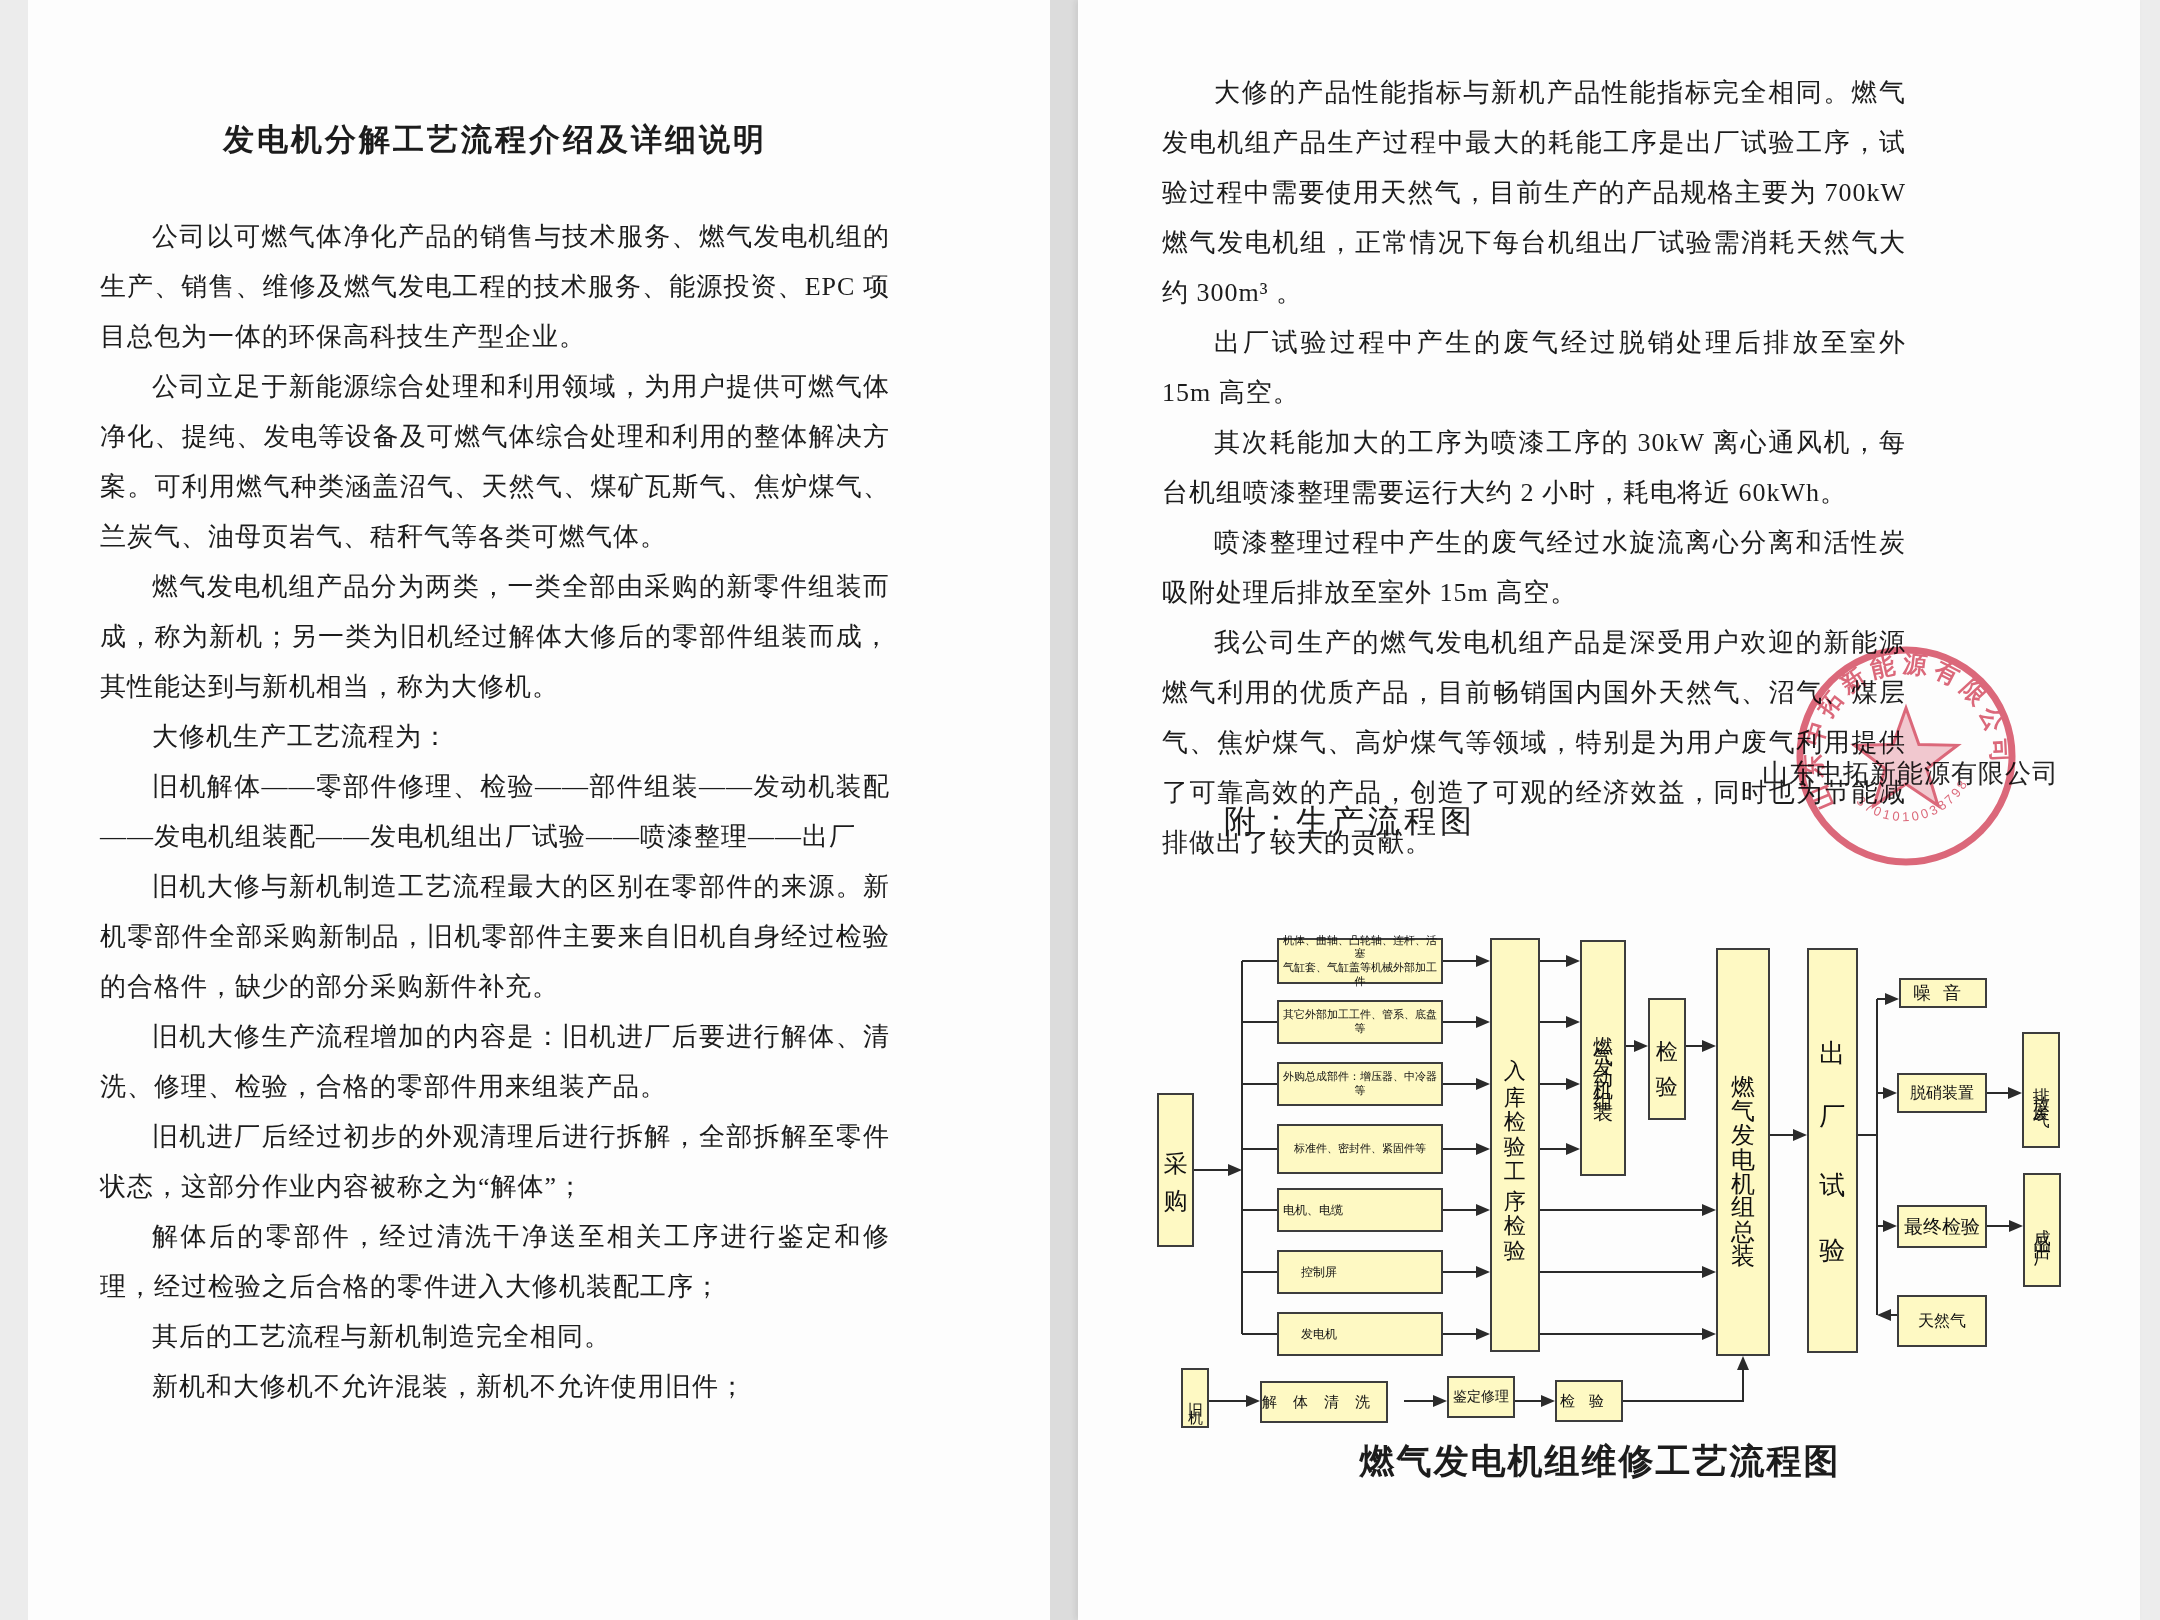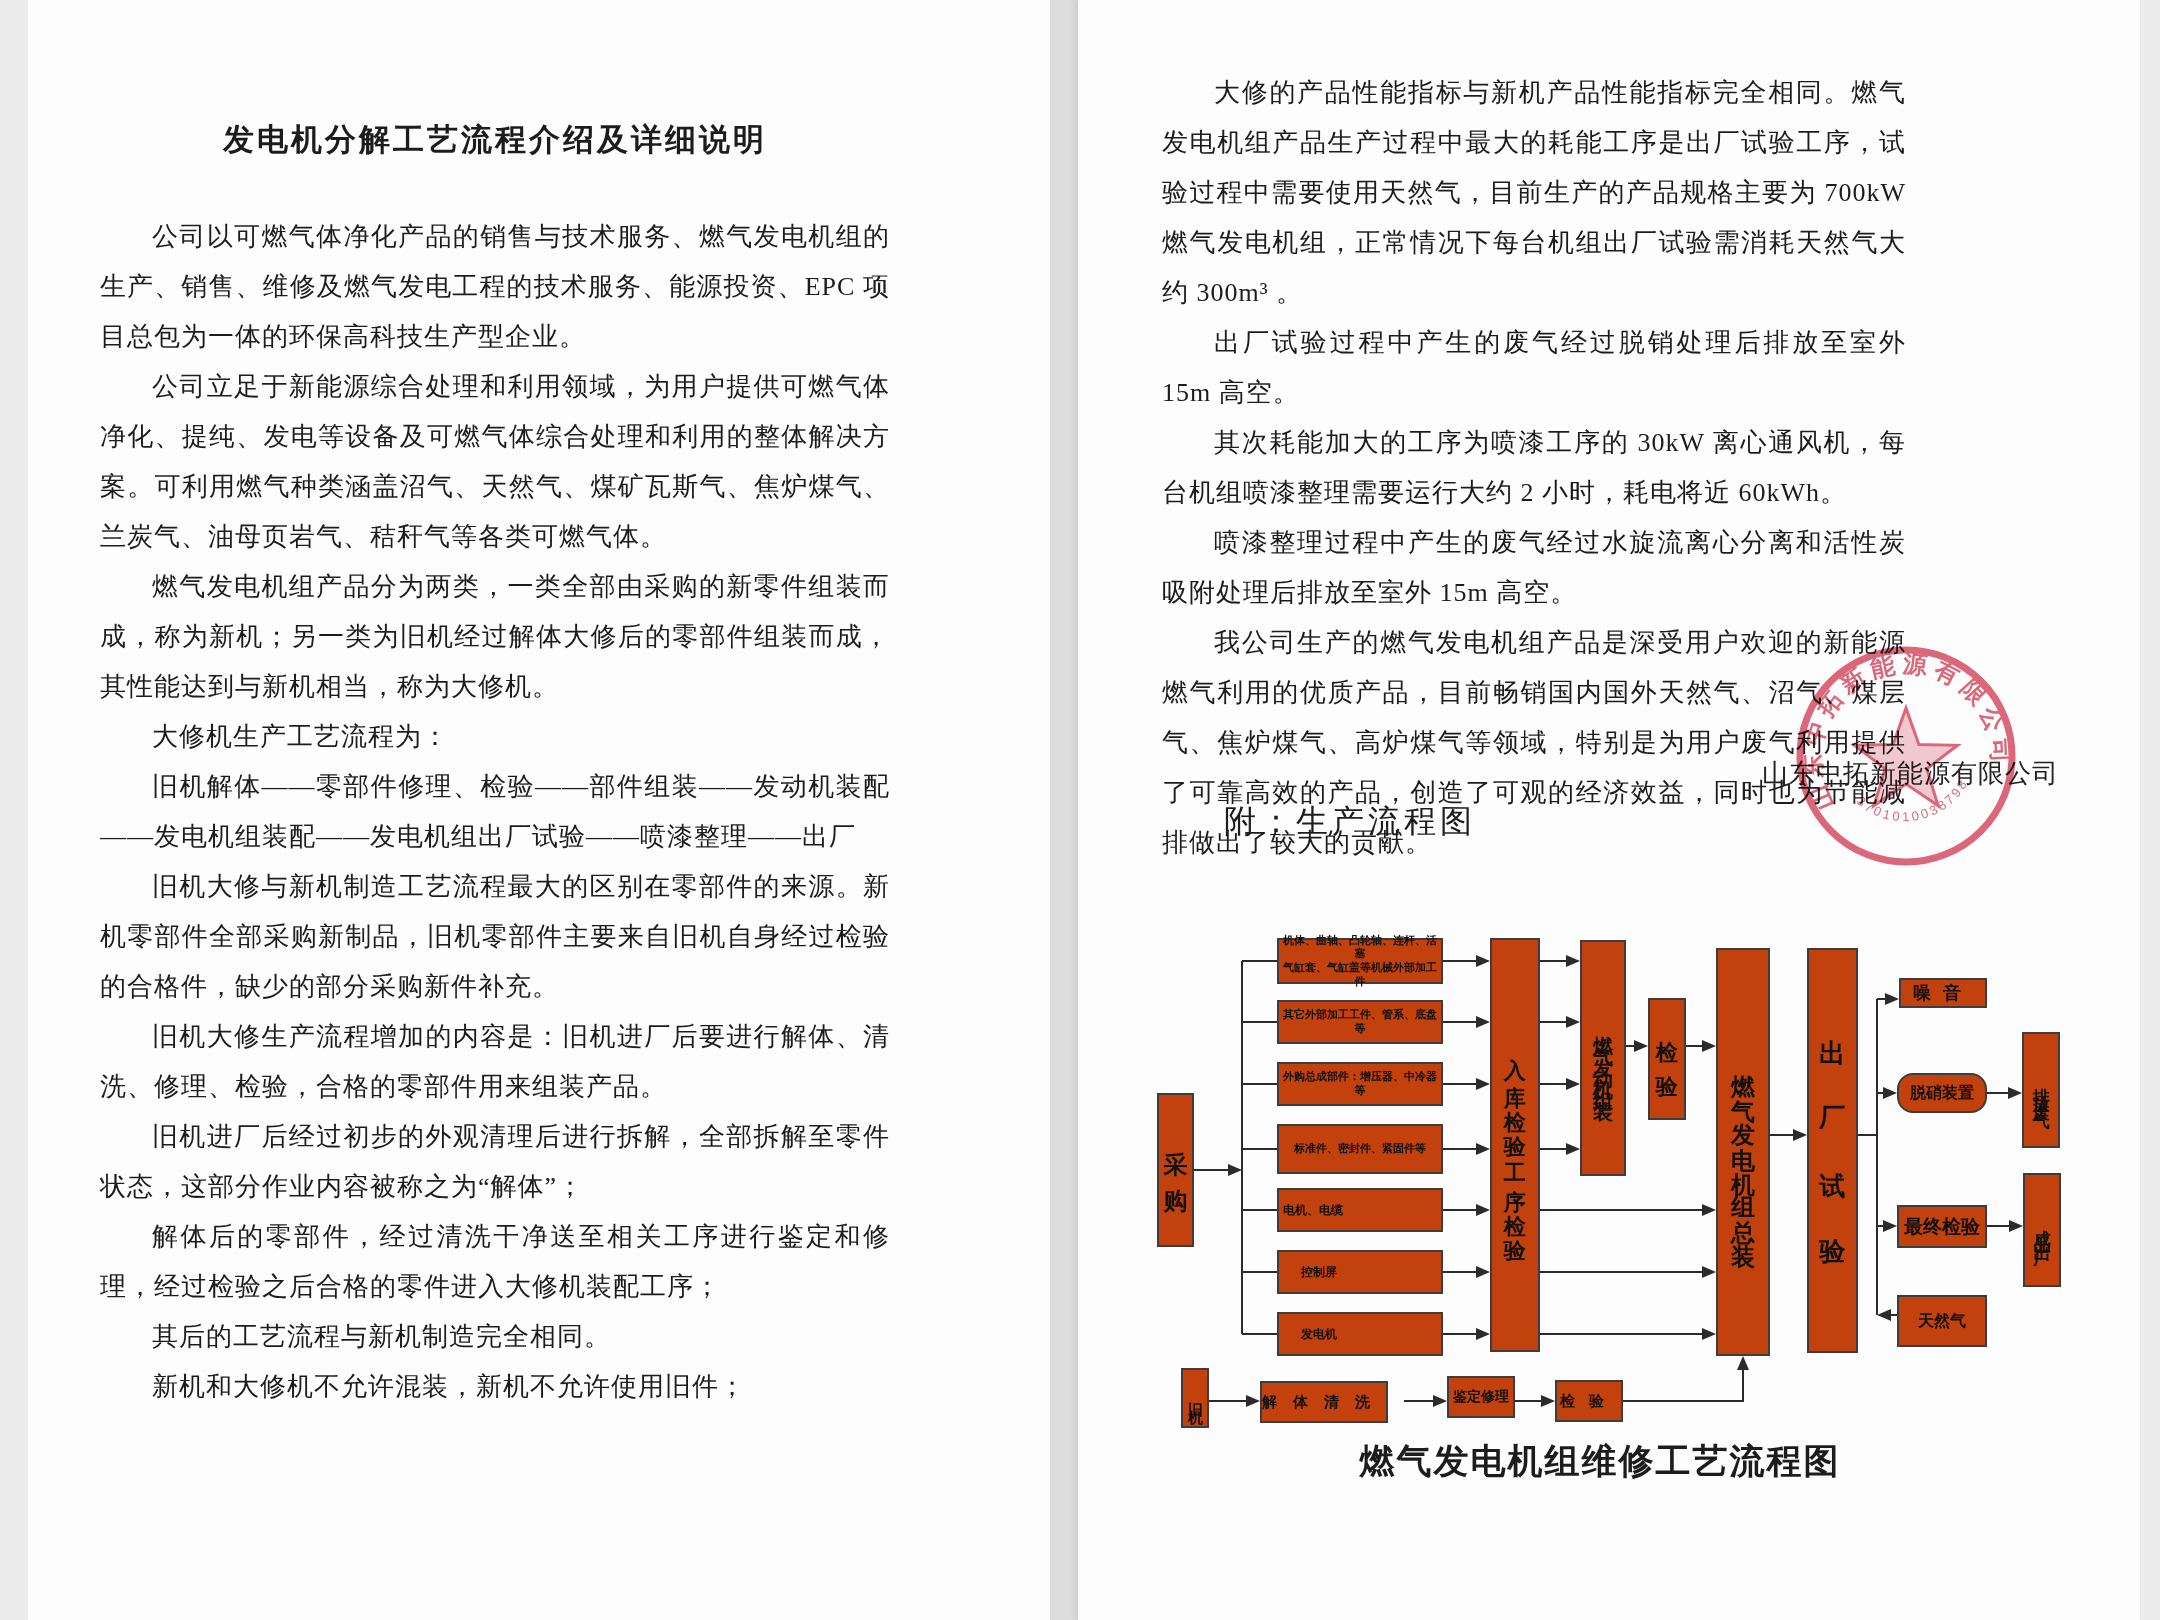--- a/index.html
+++ b/index.html
@@ -33,24 +33,24 @@
     font-weight:400;
   }
   #company-line{
     position:absolute;left:684px;top:756px;font-size:26px;letter-spacing:1px;
     color:#222;z-index:2;
   }
   #stamp{position:absolute;left:712px;top:640px;z-index:3;mix-blend-mode:multiply;}
 
   
   .fc-box{
-    position:absolute;border:2px solid #3d3d3d;background:#c2410c;box-sizing:border-box;
+    position:absolute;border:2px solid #3d3d3d;background:#fef9c3;box-sizing:border-box;
     display:flex;align-items:center;justify-content:center;
     font-size:13px;color:#111;text-align:center;line-height:1.25;
-    font-family:"Liberation Sans","DejaVu Sans",sans-serif;font-weight:bold;
+    font-family:"Liberation Sans","DejaVu Sans",sans-serif;font-weight:normal;
   }
   .fc-v{writing-mode:vertical-rl;text-orientation:upright;}
   .pre{white-space:pre-line;}
   #fc-caption{
     position:absolute;left:242px;top:1438px;width:560px;text-align:center;
     font-size:35px;font-weight:bold;letter-spacing:2px;
   }
   #fc-edges{position:absolute;left:0;top:0;z-index:1;}
   .fc-box{z-index:2;}
 </style>
@@ -212,21 +212,21 @@
 
   <div class="fc-box fc-v" style="left:502px;top:940px;width:46px;height:236px;font-size:20px;letter-spacing:11px;">燃气发动机组装</div>
 
   <div class="fc-box fc-v" style="left:570px;top:998px;width:38px;height:122px;font-size:22px;letter-spacing:36px;">检验</div>
 
   <div class="fc-box fc-v" style="left:638px;top:948px;width:54px;height:408px;font-size:24px;letter-spacing:24px;">燃气发电机组总装</div>
 
   <div class="fc-box fc-v" style="left:729px;top:948px;width:51px;height:405px;font-size:26px;letter-spacing:66px;">出厂试验</div>
 
   <div class="fc-box" style="left:821px;top:978px;width:88px;height:30px;font-size:18px;letter-spacing:12px;">噪音</div>
-  <div class="fc-box" style="left:819px;top:1073px;width:90px;height:40px;font-size:16px;border-radius:16px;">脱硝装置</div>
+  <div class="fc-box" style="left:819px;top:1073px;width:90px;height:40px;font-size:16px;">脱硝装置</div>
   <div class="fc-box fc-v" style="left:944px;top:1032px;width:38px;height:116px;font-size:17px;letter-spacing:8px;">排放废气</div>
   <div class="fc-box" style="left:819px;top:1205px;width:90px;height:43px;font-size:19px;">最终检验</div>
   <div class="fc-box fc-v" style="left:945px;top:1173px;width:38px;height:114px;font-size:17px;letter-spacing:7px;">成品出厂</div>
   <div class="fc-box" style="left:819px;top:1295px;width:90px;height:52px;font-size:16px;">天然气</div>
 
   <div class="fc-box fc-v" style="left:103px;top:1368px;width:28px;height:60px;font-size:15px;letter-spacing:8px;">旧机</div>
   <div class="fc-box" style="left:182px;top:1381px;width:128px;height:42px;font-size:15px;letter-spacing:16px;">解体清洗</div>
   <div class="fc-box" style="left:369px;top:1376px;width:68px;height:42px;font-size:14px;">鉴定修理</div>
   <div class="fc-box" style="left:477px;top:1380px;width:68px;height:42px;font-size:15px;letter-spacing:14px;">检验</div>
 

